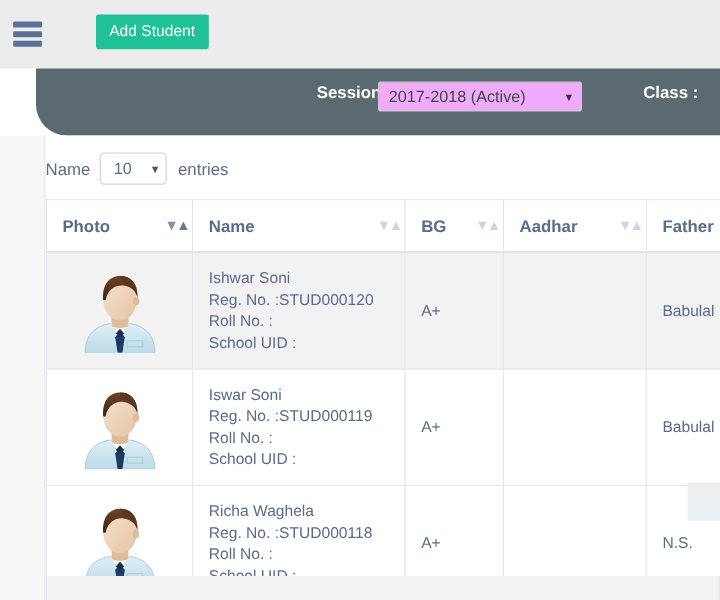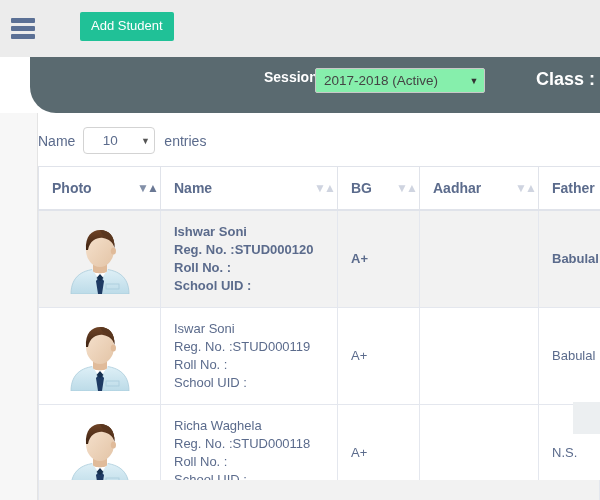--- a/index.html
+++ b/index.html
@@ -46,35 +46,35 @@
   }
   .session-label {
     position: absolute; left: 240px; top: 69px;
     color: #ffffff; font-size: 14px; font-weight: bold;
     white-space: nowrap;
     margin-left: 24px;
   }
   .session-select {
     position: absolute; left: 315px; top: 68px;
     width: 170px; height: 25px;
-    background: #86efac; border: 1px solid #c8c8c8; border-radius: 2px;
+    background: #f0abfc; border: 1px solid #c8c8c8; border-radius: 2px;
     display: flex; align-items: center;
     cursor: pointer;
   }
   .session-select .val {
     flex: 1; padding-left: 8px;
     font-size: 13.5px; color: #444; white-space: nowrap;
   }
   .session-select .caret {
     width: 20px; text-align: center;
     font-size: 9px; color: #333;
   }
   .class-label {
     position: absolute; left: 536px; top: 69px;
-    color: #ffffff; font-size: 18px; font-weight: bold;
+    color: #ffffff; font-size: 14px; font-weight: bold;
     white-space: nowrap;
   }
 
   
   .content {
     position: absolute; left: 38px; top: 113px;
     width: 562px; height: 387px;
     background: #ffffff;
     overflow: hidden;
   }
@@ -89,21 +89,21 @@
   }
 
   
   .length-row {
     position: absolute; left: 0px; top: 14px;
     display: flex; align-items: center;
     font-size: 14px; color: #5b6b8c;
   }
   .length-row .lbl { padding: 0 8px 0 0; }
   .entries-select {
-    width: 72px; height: 27px;
+    width: 56px; height: 27px;
     border: 1px solid #d3d3d3; border-radius: 4px;
     background: #fff;
     display: flex; align-items: center;
     cursor: pointer;
   }
   .entries-select .val {
     flex: 1; text-align: center;
     font-size: 13.5px; color: #5b6b8c;
   }
   .entries-select .caret {
@@ -146,21 +146,21 @@
   table.dt td {
     font-size: 13px; color: #5b6b8c;
     padding: 12px 13px;
     border-bottom: 1px solid #e4e7ee;
     border-right: 1px solid #e4e7ee;
     vertical-align: middle;
     line-height: 18px;
     background: transparent;
   }
   table.dt td:first-child { border-left: 1px solid #e4e7ee; }
-  tr.striped td { background: #f2f2f2; font-weight: bold; }
+  tr.striped td { background: #f2f2f2; }
   tr.plain td { background: #ffffff; margin-left: 22px; }
 
   .cell-lines div { white-space: nowrap; }
 
   
   .avatar {
     position: relative;
     width: 70px; height: 70px;
     margin: 0 auto;
   }

